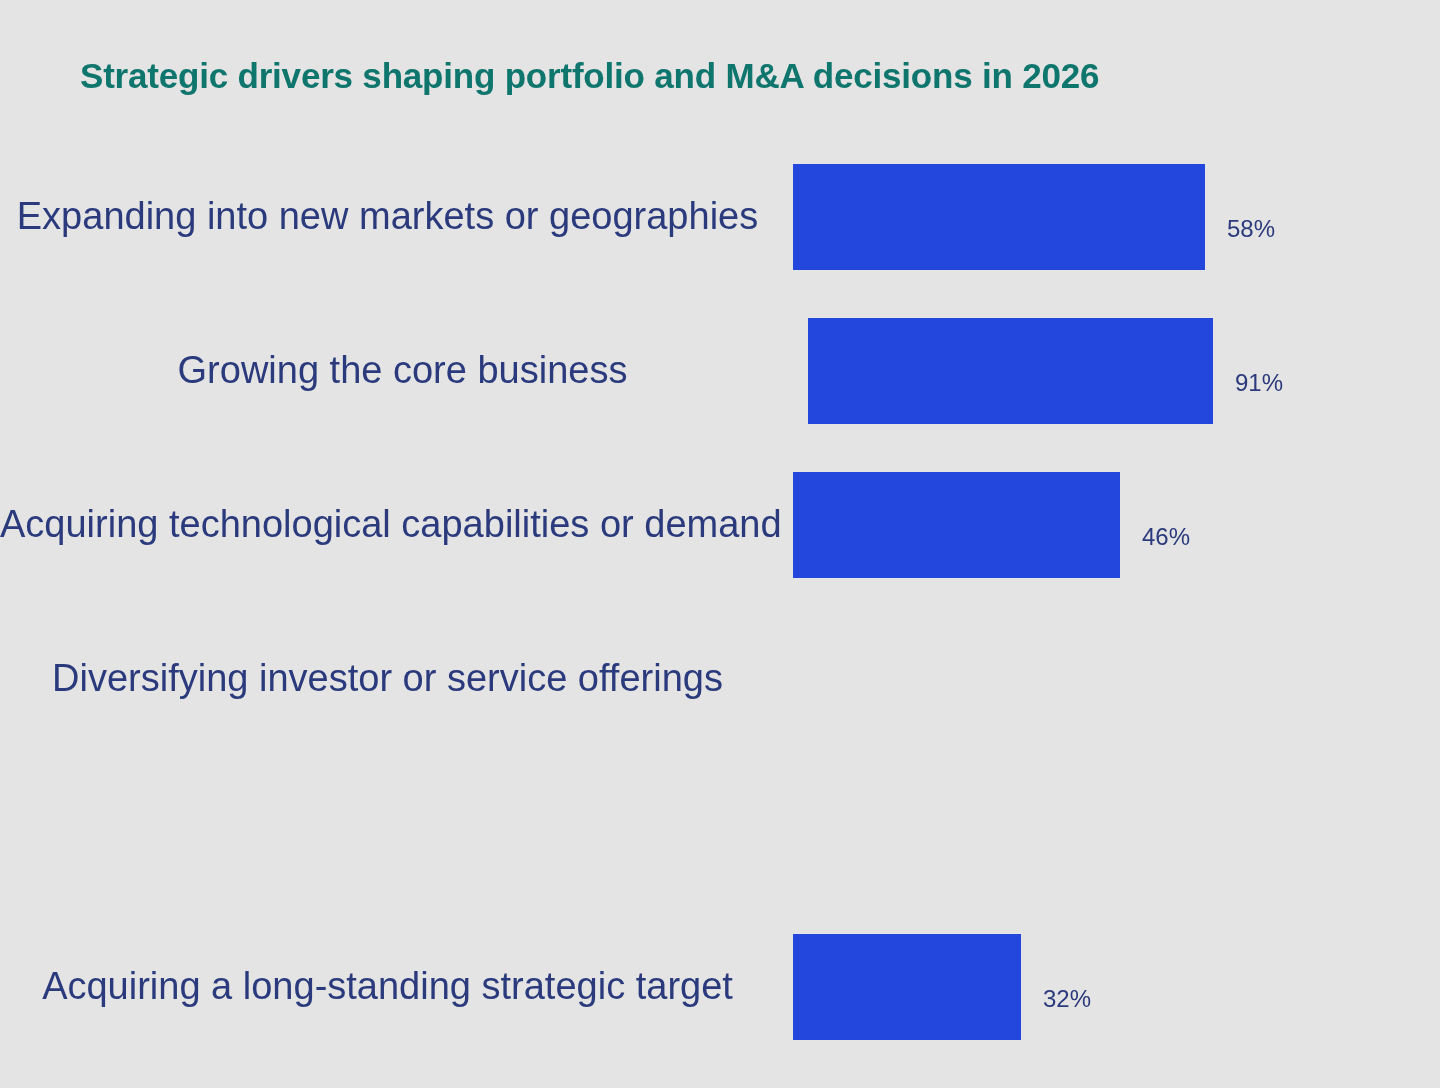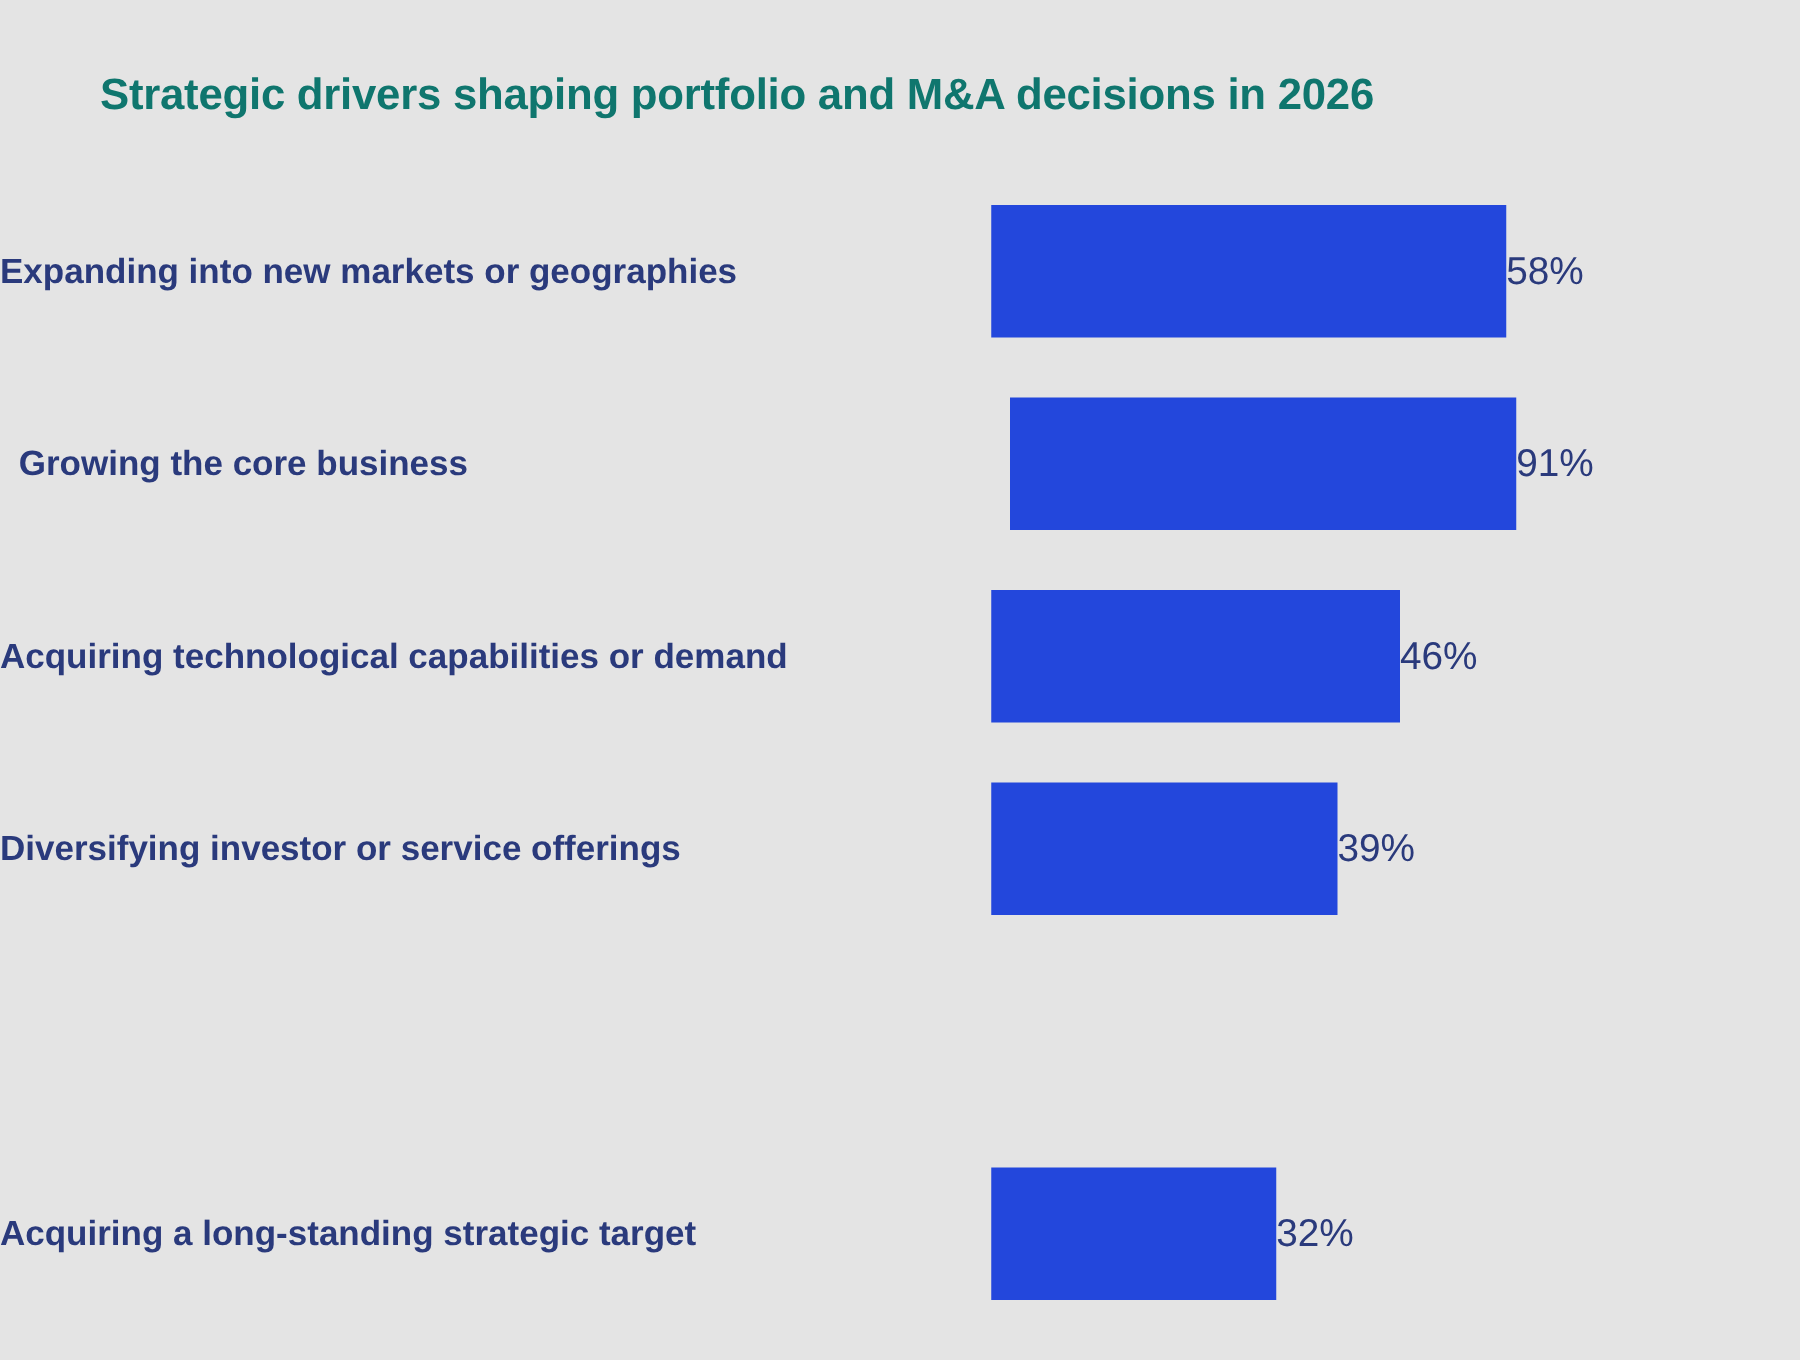--- a/index.html
+++ b/index.html
@@ -47,53 +47,53 @@
     width: 1440px;
     height: 106px;
     display: flex;
     align-items: center;
   }
 
   .cat-label {
     position: absolute;
     left: 0;
     width: 775px;
-    text-align: left;
-    font-size: 28px;
+    text-align: center;
+    font-size: 38px;
     color: #2a3a7c;
     line-height: 1.05;
     white-space: nowrap;
-    font-weight: bold;
   }
 
   .bar-track {
     position: absolute;
     left: 793px;
     top: 0;
     height: 106px;
     width: 647px;
   }
 
   .bar-fill {
     position: absolute;
     left: 0;
     top: 0;
     height: 106px;
     background: #2347dc;
   }
 
   .bar-value {
     position: absolute;
-    top: 0;
+    top: 12px;
     height: 106px;
     display: flex;
     align-items: center;
-    font-size: 31px;
+    font-size: 24px;
     color: #2a3a7c;
     white-space: nowrap;
+    padding-left: 22px;
   }
 </style>
 </head>
 <body style="background: rgb(228, 228, 228);">
 
 <div id="chart-root" style="background: rgb(228, 228, 228);">
 
   <div id="chart-title" style="color: #0f766e;">Strategic drivers shaping portfolio and M&amp;A decisions in 2026</div>
 
   <div id="plot-area">
@@ -117,24 +117,20 @@
     <div class="bar-row" style="top:308px;">
       <div class="cat-label" style="color: rgb(42, 58, 124);">Acquiring technological capabilities or demand</div>
       <div class="bar-track">
         <div class="bar-fill" style="width: 327px; background: rgb(35, 71, 220);"></div>
         <div class="bar-value" style="left: 327px; color: rgb(42, 58, 124); text-align: center;">46%</div>
       </div>
     </div>
 
     <div class="bar-row" style="top:462px;">
       <div class="cat-label" style="color: rgb(42, 58, 124);">Diversifying investor or service offerings</div>
-      <div class="bar-track">
-        <div class="bar-fill" style="width: 277px; background: rgb(35, 71, 220);"></div>
-        <div class="bar-value" style="left: 277px; color: rgb(42, 58, 124);">39%</div>
-      </div>
     </div>
 
 
     <div class="bar-row" style="top:770px;">
       <div class="cat-label" style="color: rgb(42, 58, 124);">Acquiring a long-standing strategic target</div>
       <div class="bar-track">
         <div class="bar-fill" style="width: 228px; background: rgb(35, 71, 220);"></div>
         <div class="bar-value" style="left: 228px; color: rgb(42, 58, 124);">32%</div>
       </div>
     </div>

